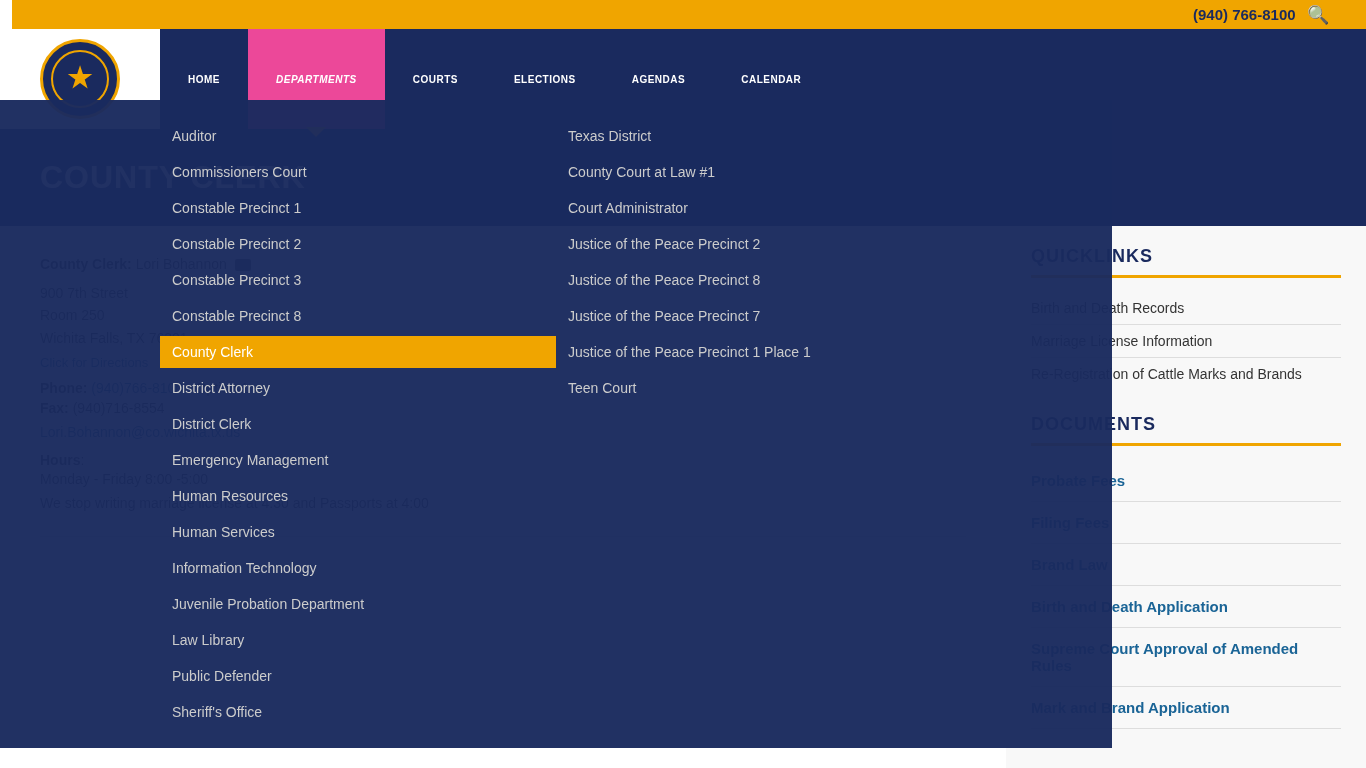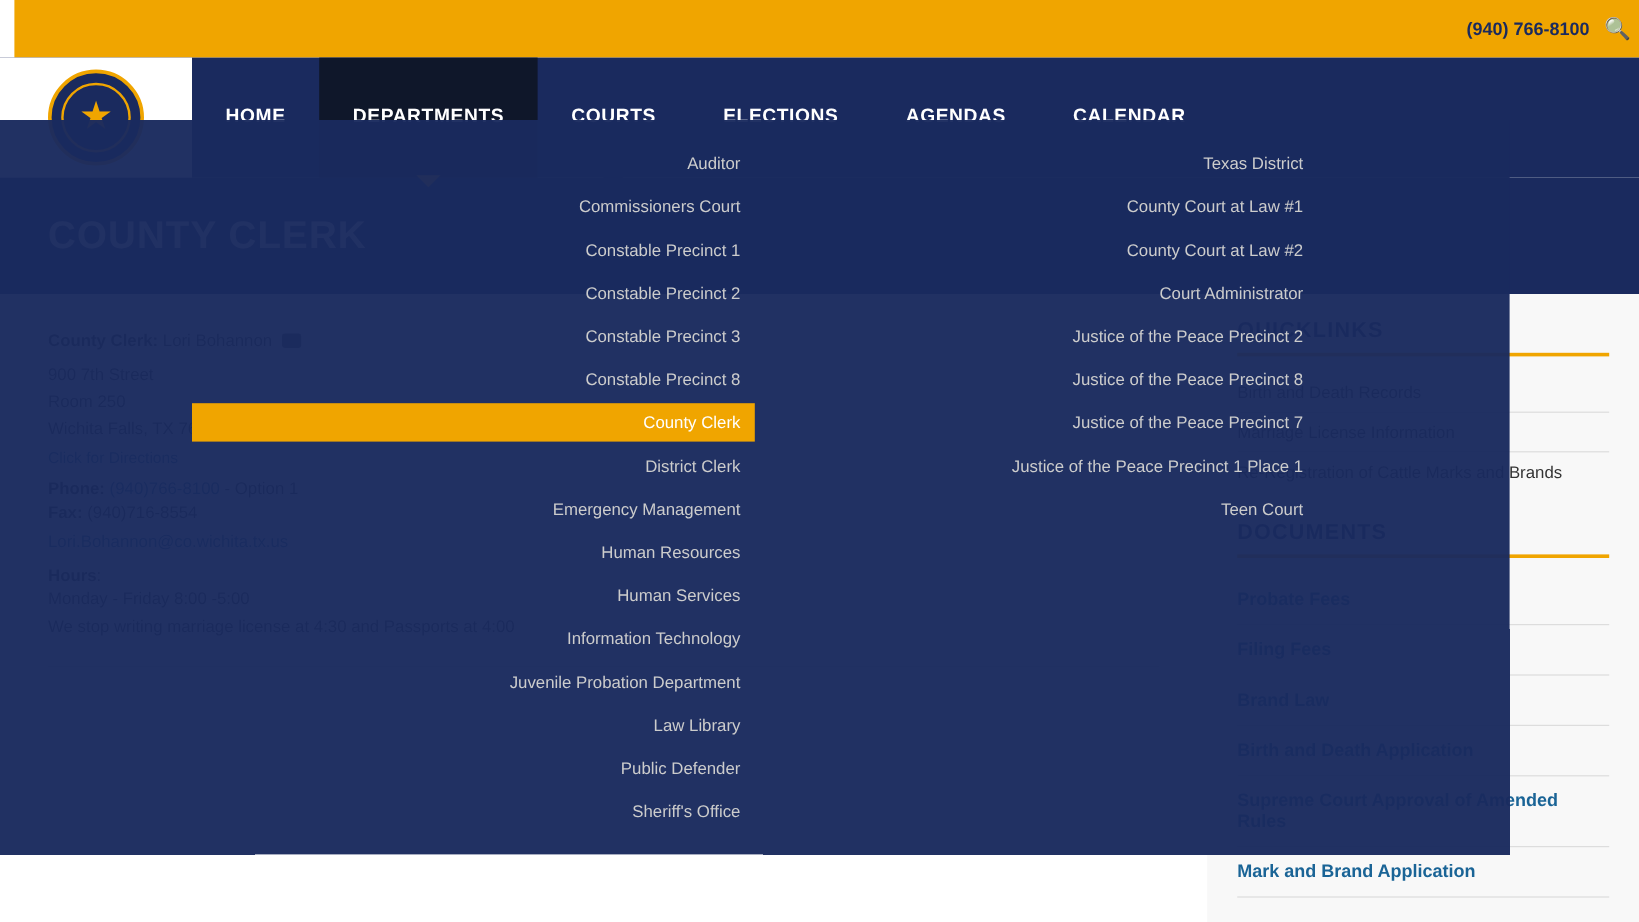--- a/index.html
+++ b/index.html
@@ -1,25 +1,25 @@
 <!DOCTYPE html>
 <html><head>
   <meta charset="utf-8">
   <style>
     * { margin: 0; padding: 0; box-sizing: border-box; }
     body { font-family: Arial, sans-serif; font-size: 14px; color: #333; background: #fff; width: 1366px; }
 
     
     .top-bar {
       background: #f0a500;
-      height: 48px;
+      height: 29px;
       display: flex;
       align-items: center;
       justify-content: flex-end;
-      padding: 0 7px;
+      padding: 0 36px;
       gap: 12px;
       margin-left: 12px;
     }
     .top-bar-phone {
       color: #1a2a5e;
       font-weight: bold;
       font-size: 15px;
     }
     .search-icon-top {
       color: #1a2a5e;
@@ -59,30 +59,31 @@
       display: flex;
       align-items: stretch;
       flex: 1;
     }
     .nav-item {
       display: flex;
       align-items: center;
       justify-content: center;
       padding: 0 28px;
       color: #fff;
-      font-size: 16px;
+      font-size: 10px;
       font-weight: 600;
       text-transform: uppercase;
       cursor: pointer;
       position: relative;
       letter-spacing: 0.5px;
     }
     .nav-item.active {
-      background: #0f172a;
+      background: #ec4899;
       color: #fff;
+      font-style: italic;
     }
     .nav-item.active::after {
       content: '';
       position: absolute;
       bottom: -8px;
       left: 50%;
       transform: translateX(-50%);
       width: 0;
       height: 0;
       border-left: 10px solid transparent;
@@ -177,27 +178,26 @@
       border: none;
       border-top: 1px solid #ccc;
       margin: 20px 0;
     }
 
     
     .dropdown-overlay {
       position: fixed;
       top: 100px;
       left: 0;
-      width: 1258px;
+      width: 1112px;
       background: rgba(26, 42, 94, 0.97);
       z-index: 100;
       display: flex;
       padding: 20px 160px;
       gap: 0;
-      text-align: right;
     }
     .dropdown-col {
       flex: 1;
       display: flex;
       flex-direction: column;
       gap: 4px;
     }
     .dropdown-item {
       padding: 8px 12px;
       color: #ccc;
@@ -291,34 +291,34 @@
 
 <div class="dropdown-overlay">
   <div class="dropdown-col">
     <div class="dropdown-item">Auditor</div>
     <div class="dropdown-item">Commissioners Court</div>
     <div class="dropdown-item">Constable Precinct 1</div>
     <div class="dropdown-item">Constable Precinct 2</div>
     <div class="dropdown-item">Constable Precinct 3</div>
     <div class="dropdown-item">Constable Precinct 8</div>
     <div class="dropdown-item selected">County Clerk</div>
+    <div class="dropdown-item">District Attorney</div>
     <div class="dropdown-item">District Clerk</div>
     <div class="dropdown-item">Emergency Management</div>
     <div class="dropdown-item">Human Resources</div>
     <div class="dropdown-item">Human Services</div>
     <div class="dropdown-item">Information Technology</div>
     <div class="dropdown-item">Juvenile Probation Department</div>
     <div class="dropdown-item">Law Library</div>
     <div class="dropdown-item">Public Defender</div>
     <div class="dropdown-item">Sheriff's Office</div>
   </div>
   <div class="dropdown-col">
     <div class="dropdown-item">Texas District</div>
     <div class="dropdown-item">County Court at Law #1</div>
-    <div class="dropdown-item">County Court at Law #2</div>
     <div class="dropdown-item">Court Administrator</div>
     <div class="dropdown-item">Justice of the Peace Precinct 2</div>
     <div class="dropdown-item">Justice of the Peace Precinct 8</div>
     <div class="dropdown-item">Justice of the Peace Precinct 7</div>
     <div class="dropdown-item">Justice of the Peace Precinct 1 Place 1</div>
     <div class="dropdown-item">Teen Court</div>
   </div>
 </div>
 
 <div class="page-title-area">

